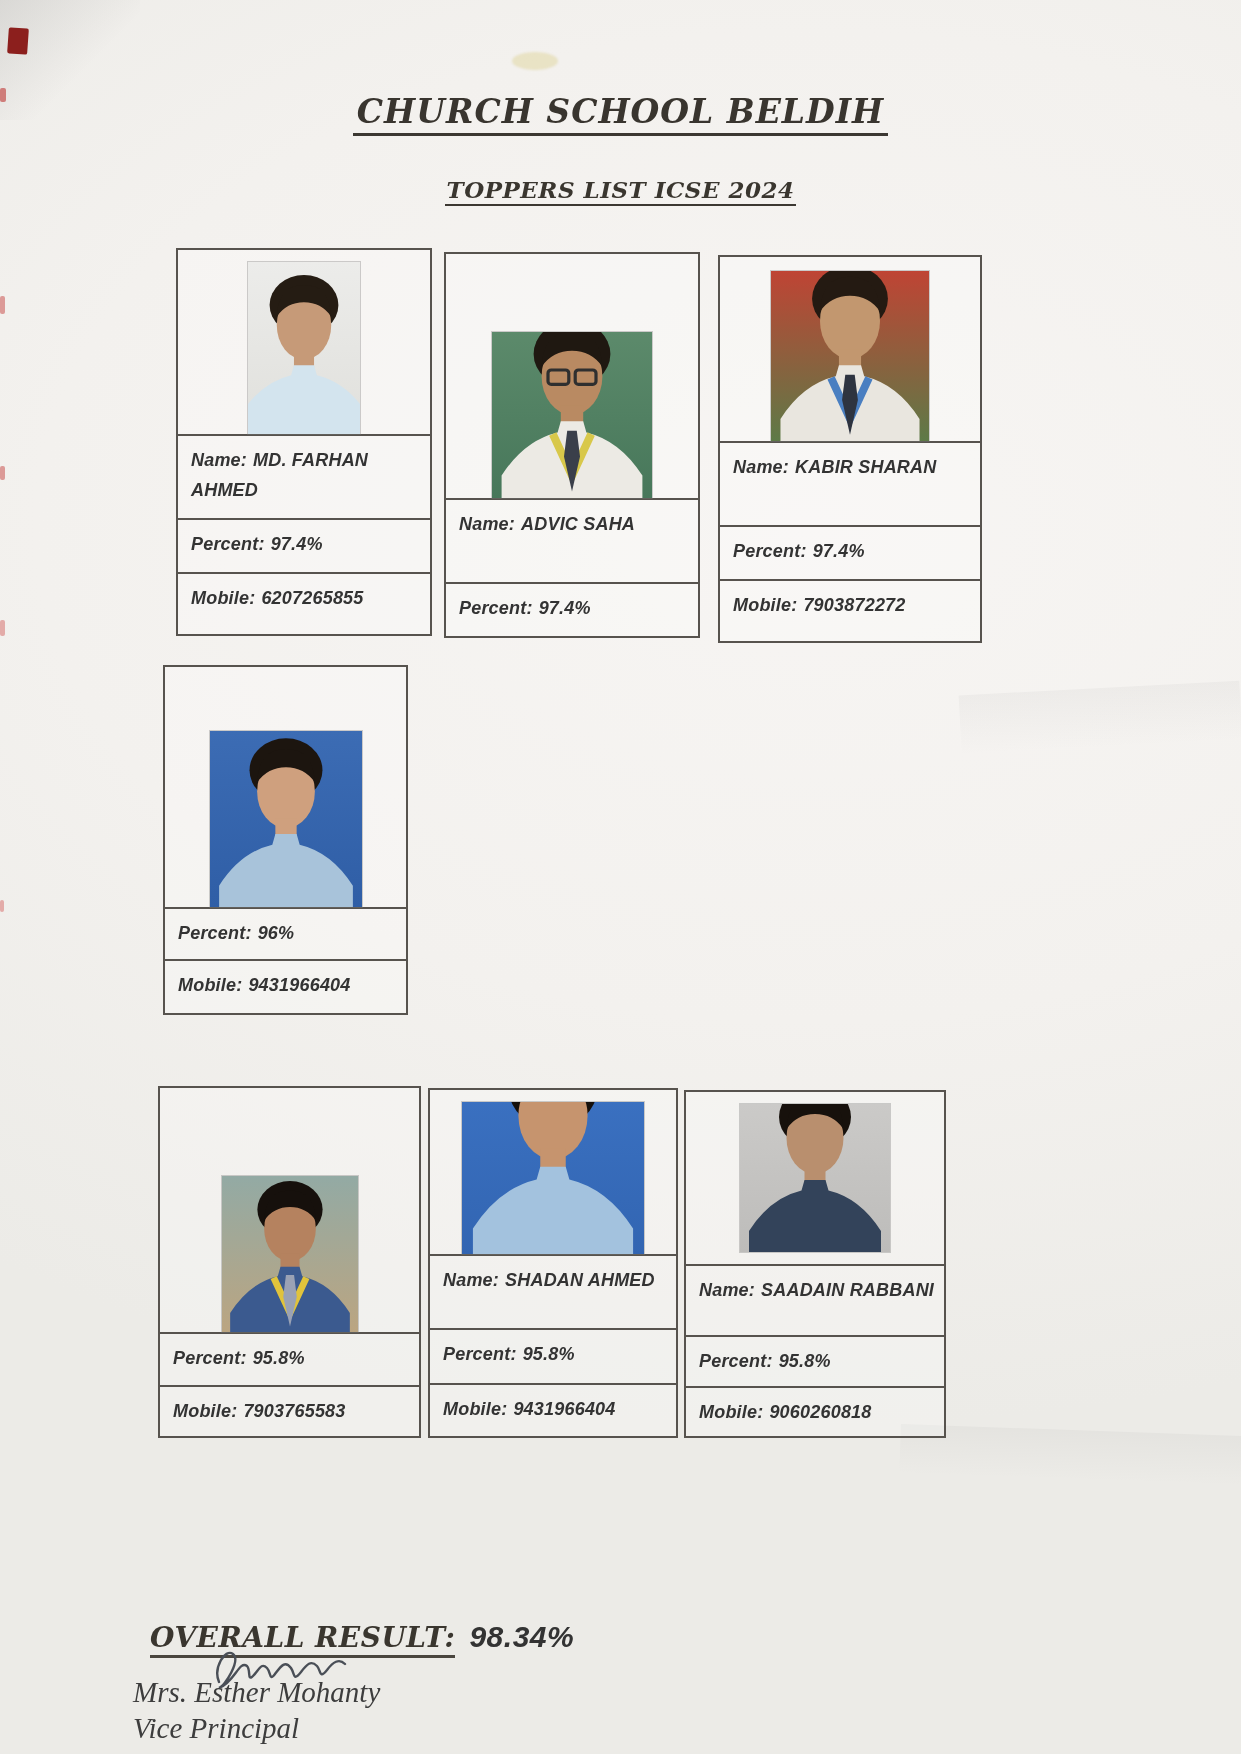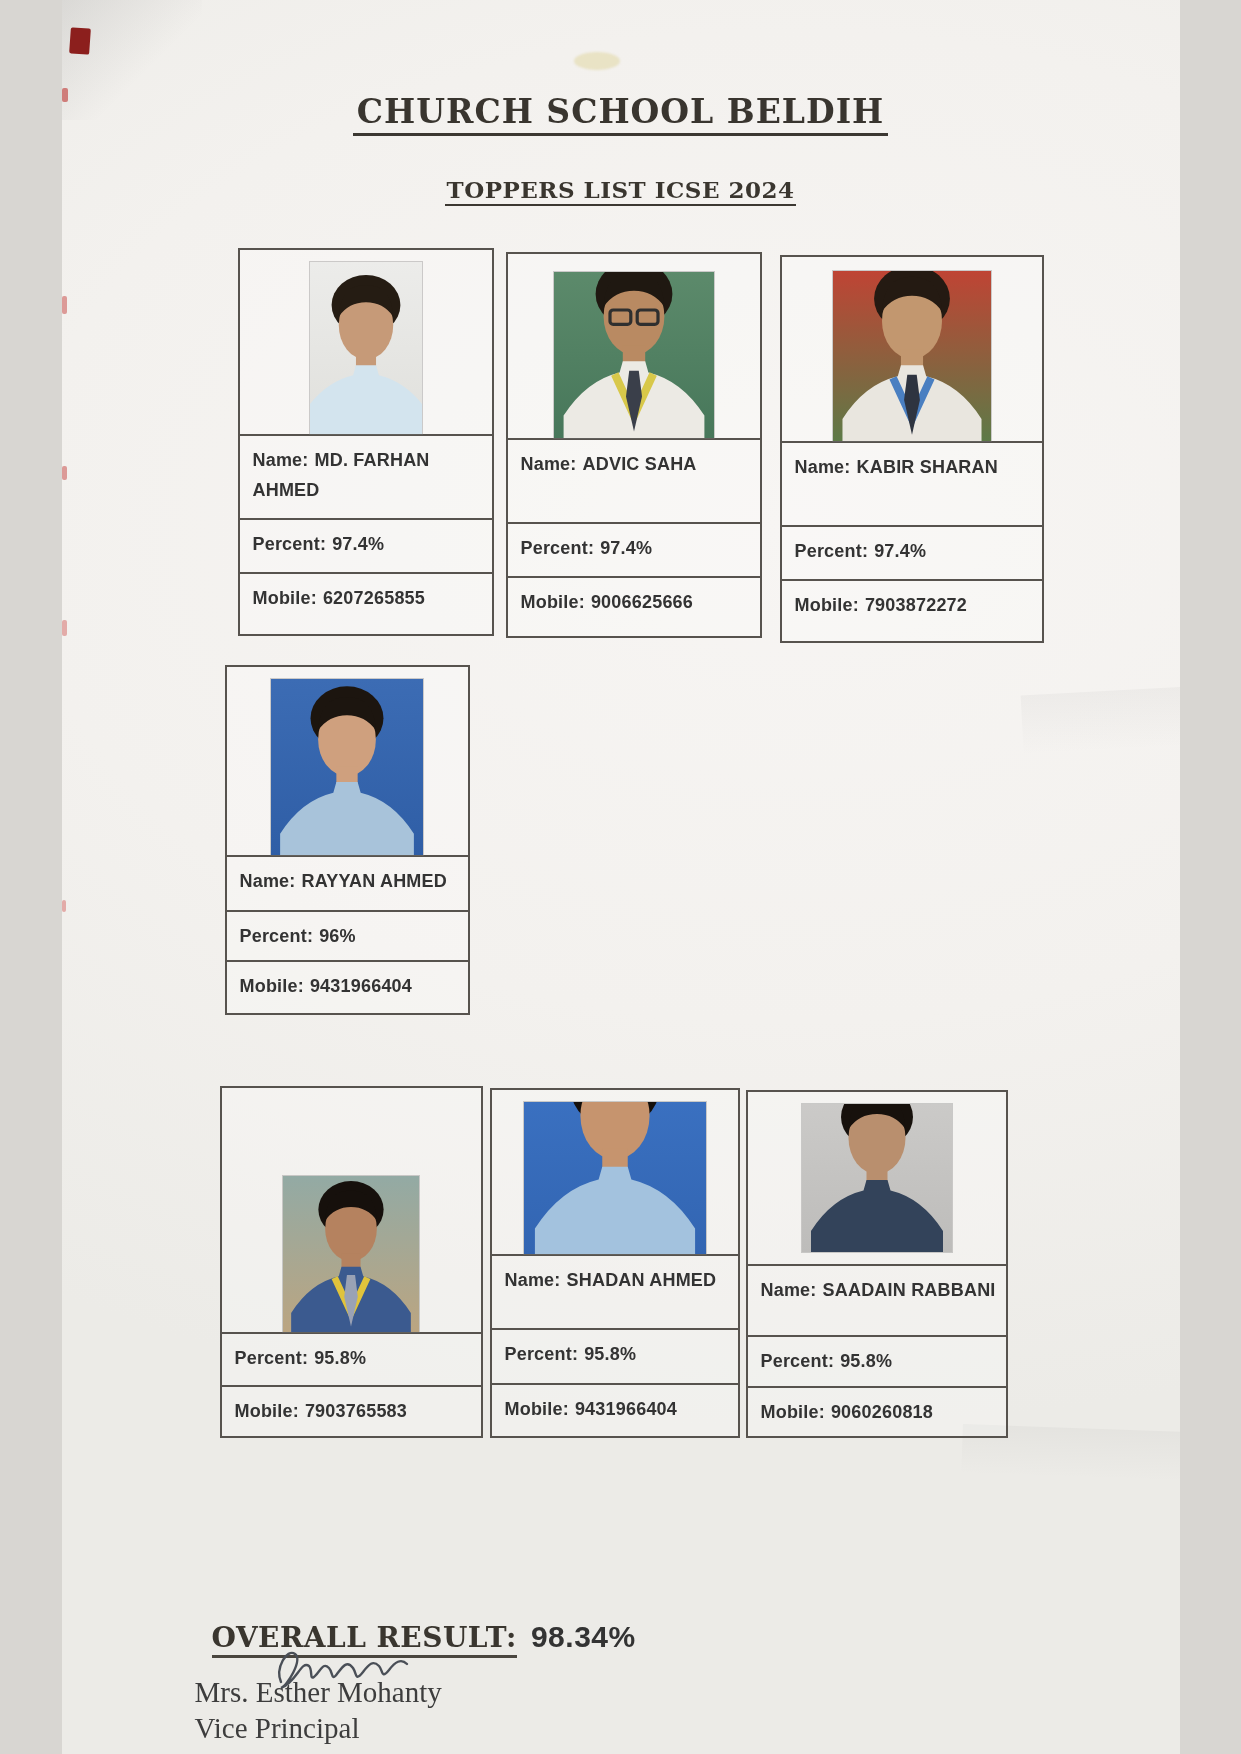--- a/index.html
+++ b/index.html
@@ -1,21 +1,22 @@
 <!DOCTYPE html>
 <html><head>
 <meta charset="utf-8">
 <style>
   html,body{margin:0;padding:0;}
   body{background:#d8d6d2;font-family:"Liberation Sans",sans-serif;}
   .page{
-    position:relative;width:1118px;height:1754px;margin:0 auto;overflow:hidden;
+    position:relative;width:1241px;height:1754px;margin:0 auto;overflow:hidden;
     background:
       radial-gradient(1400px 900px at 65% 30%, #f7f5f3 0%, #f3f1ee 55%, #ecebe7 100%);
     color:#2f2f2f;
+    font-style:italic;
   }
   
   .shade-topleft{position:absolute;left:0;top:0;width:140px;height:120px;
     background:linear-gradient(135deg, rgba(120,120,120,.18), rgba(120,120,120,0) 60%);}
   .crease{position:absolute;background:linear-gradient(180deg, rgba(90,90,90,.05), rgba(90,90,90,0));}
   .crease.c1{left:960px;top:688px;width:281px;height:60px;transform:rotate(-3deg);}
   .crease.c2{left:900px;top:1430px;width:341px;height:50px;transform:rotate(2deg);}
   .artifact{position:absolute;border-radius:2px;}
   .a1{left:8px;top:28px;width:20px;height:26px;background:#8c1f1d;transform:rotate(4deg);}
   .a2{left:0;top:88px;width:6px;height:14px;background:#cf7d7a;}
@@ -137,21 +138,20 @@
           <rect class="ph-glasses" x="52" y="40" width="13" height="9" rx="2" fill="none" stroke-width="2"></rect>
           <rect class="ph-skin" x="43" y="62" width="14" height="14"></rect>
           <path class="ph-shirt" d="M6 120 L6 106 Q20 84 41 79 L43 72 L57 72 L59 79 Q80 84 94 106 L94 120 Z"></path>
           <path class="ph-accent" d="M38 80 L50 106 L62 80" fill="none" stroke-width="5"></path>
           <polygon class="ph-tie" points="47,78 53,78 55,94 50,116 45,94"></polygon>
         </svg>
       </div>
     </div>
     <div class="row" style="height:84px;"><span class="lbl">Name:</span><span>ADVIC SAHA</span></div>
     <div class="row" style="height:54px;"><span class="lbl">Percent:</span><span>97.4%</span></div>
-    <div class="row" style="height:60px;"><span class="lbl">Mobile:</span><span>9006625666</span></div>
   </div>
 
   <div class="card" style="left:718px;top:255px;width:264px;height:388px;">
     <div class="photo-area">
       <div class="photo" style="width: 158px; height: 170px; --p-bg1: #bf4434; --p-bg2: #5d7a47; --p-skin: #c2976f; --p-hair: #241a12; --p-shirt: #e9e6df; --p-tie: #2e3440; --p-accent: #4a7fc1; --p-glasses: transparent;">
         <svg viewBox="0 0 100 120" preserveAspectRatio="xMidYMax slice">
           <ellipse class="ph-hair" cx="50" cy="30" rx="24" ry="21"></ellipse>
           <ellipse class="ph-skin" cx="50" cy="44" rx="19" ry="24"></ellipse>
           <path class="ph-hair" d="M31 38 Q32 16 50 16 Q68 16 69 38 Q62 28 50 28 Q38 28 31 38 Z"></path>
           <rect class="ph-glasses" x="35" y="40" width="13" height="9" rx="2" fill="none" stroke-width="2"></rect>
@@ -177,21 +177,20 @@
           <path class="ph-hair" d="M31 38 Q32 16 50 16 Q68 16 69 38 Q62 28 50 28 Q38 28 31 38 Z"></path>
           <rect class="ph-glasses" x="35" y="40" width="13" height="9" rx="2" fill="none" stroke-width="2"></rect>
           <rect class="ph-glasses" x="52" y="40" width="13" height="9" rx="2" fill="none" stroke-width="2"></rect>
           <rect class="ph-skin" x="43" y="62" width="14" height="14"></rect>
           <path class="ph-shirt" d="M6 120 L6 106 Q20 84 41 79 L43 72 L57 72 L59 79 Q80 84 94 106 L94 120 Z"></path>
           <path class="ph-accent" d="M38 80 L50 106 L62 80" fill="none" stroke-width="5"></path>
           <polygon class="ph-tie" points="47,78 53,78 55,94 50,116 45,94"></polygon>
         </svg>
       </div>
     </div>
-    <div class="row" style="height:56px;"><span class="lbl">Name:</span><span>RAYYAN AHMED</span></div>
     <div class="row" style="height:52px;"><span class="lbl">Percent:</span><span>96%</span></div>
     <div class="row" style="height:54px;"><span class="lbl">Mobile:</span><span>9431966404</span></div>
   </div>
 
   <div class="card" style="left:158px;top:1086px;width:263px;height:352px;">
     <div class="photo-area">
       <div class="photo" style="width: 136px; height: 156px; --p-bg1: #93aaa4; --p-bg2: #bba581; --p-skin: #b5825f; --p-hair: #16100c; --p-shirt: #3b5a8f; --p-tie: #9aa2b5; --p-accent: #e0c33c; --p-glasses: transparent;">
         <svg viewBox="0 0 100 120" preserveAspectRatio="xMidYMax slice">
           <ellipse class="ph-hair" cx="50" cy="30" rx="24" ry="21"></ellipse>
           <ellipse class="ph-skin" cx="50" cy="44" rx="19" ry="24"></ellipse>

